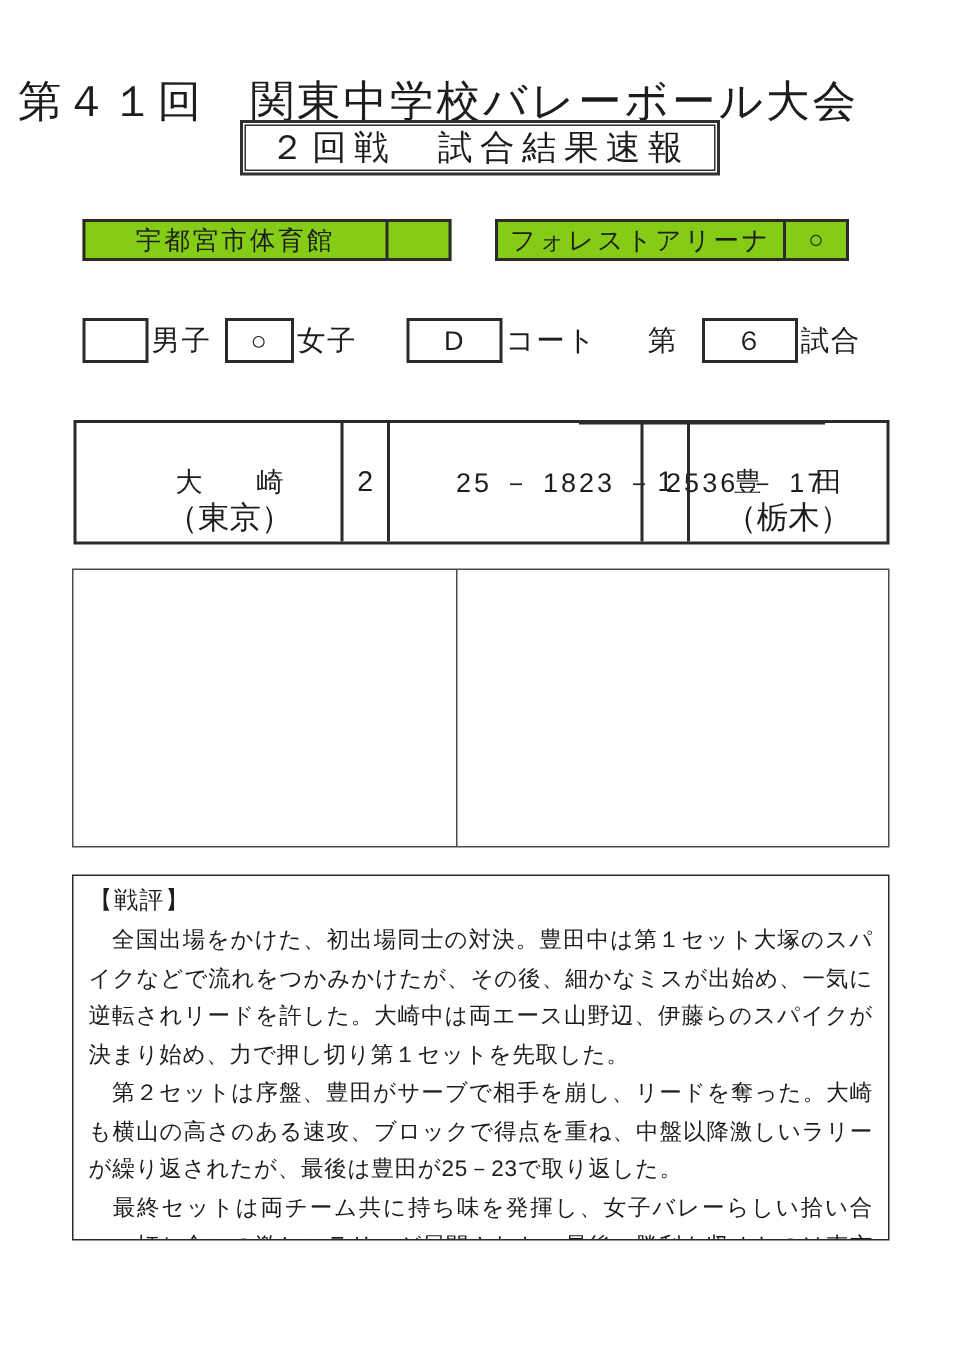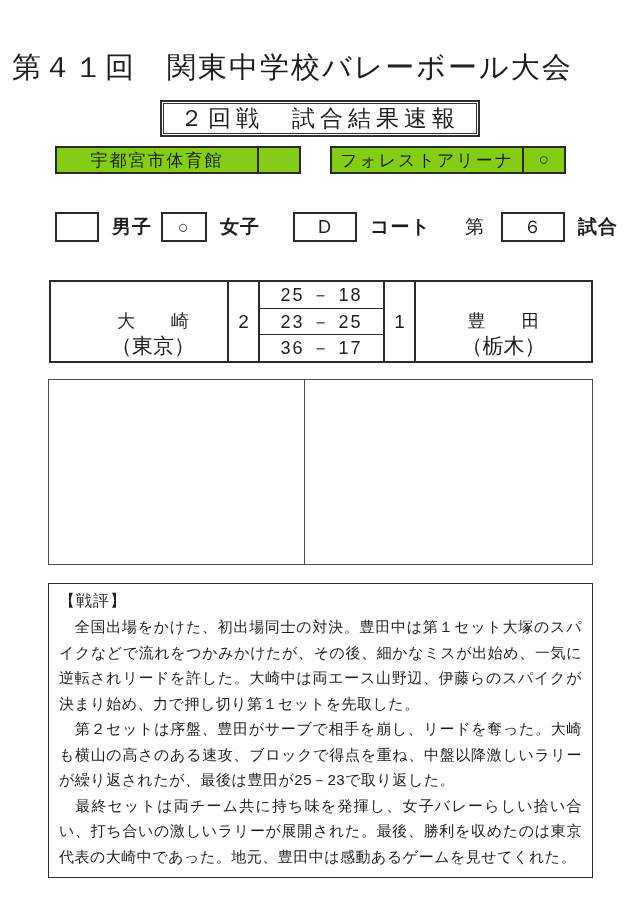--- a/index.html
+++ b/index.html
@@ -25,21 +25,21 @@
     text-align: left;
     font-size: 29px;
     font-weight: normal;
     letter-spacing: 2px;
     margin: 12px;
     white-space: nowrap;
   }
   
   .banner-outer {
     position: absolute;
-    top: 100px;
+    top: 80px;
     left: 50%;
     transform: translateX(-50%);
     border: 2px solid #2f2f2f;
     padding: 1px;
     background: #fff;
   }
   .banner-inner {
     border: 1px solid #2f2f2f;
     padding: 1px 16px;
     font-size: 23px;
@@ -95,21 +95,21 @@
     display: flex;
     align-items: center;
     justify-content: center;
     font-size: 18px;
     background: #fff;
   }
   .box-boys  { width: 44px; }
   .box-girls { width: 46px; margin-left: 9px; }
   .box-court { width: 64px; margin-left: 33px; }
   .box-match { width: 64px; margin-left: 16px; }
-  .cat-label { margin-left: 13px; font-weight: bold; }
+  .cat-label { margin-left: 2px; }
   .cat-kanji { margin-left: 34px; }
   
   .score-table {
     position: absolute;
     top: 280px;
     left: 49px;
     width: 544px;
     height: 83px;
     border: 2px solid #2a2a2a;
     box-sizing: border-box;
@@ -142,21 +142,22 @@
     display: flex;
     align-items: center;
     justify-content: center;
     font-size: 19px;
   }
   .st-won.left  { border-left: 2px solid #2a2a2a; border-right: 2px solid #2a2a2a; }
   .st-won.right { border-left: 2px solid #2a2a2a; border-right: 2px solid #2a2a2a; }
   .st-sets {
     width: 123px;
     display: flex;
-    flex-direction: column;
+    flex-direction: row;
+    padding-left: 44px;
   }
   .st-set {
     flex: 1;
     display: flex;
     align-items: center;
     justify-content: center;
     font-size: 18px;
     letter-spacing: 2px;
     white-space: pre;
   }
@@ -178,21 +179,21 @@
     border-right: 1.5px solid #4a4a4a;
     box-sizing: border-box;
   }
   .note-cell.right { flex: 1; }
   
   .commentary {
     position: absolute;
     top: 583px;
     left: 48px;
     width: 545px;
-    height: 295px;
+    height: 244px;
     border: 1.5px solid #2a2a2a;
     box-sizing: border-box;
     padding: 4px 10px 0 10px;
     overflow: hidden;
     background: #fff;
   }
   .commentary-heading {
     font-size: 16px;
     line-height: 26px;
     letter-spacing: 1px;

